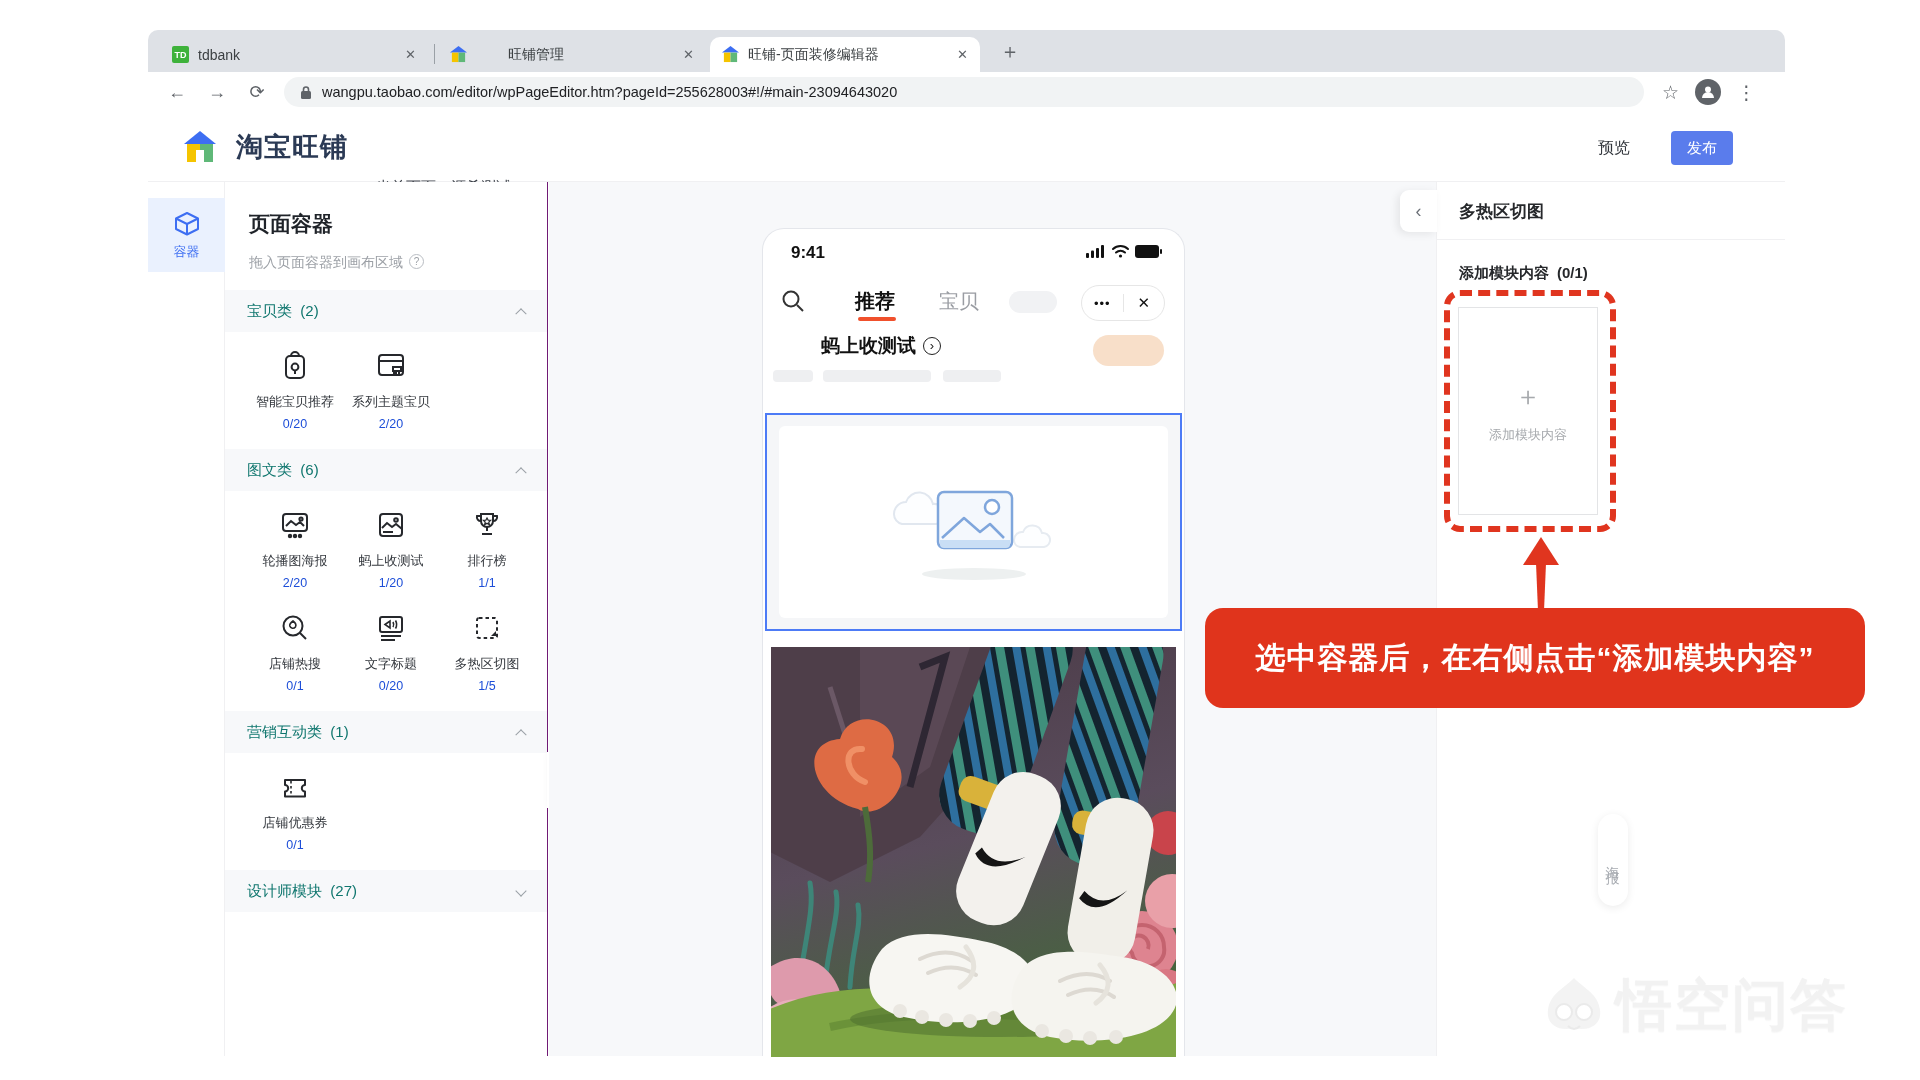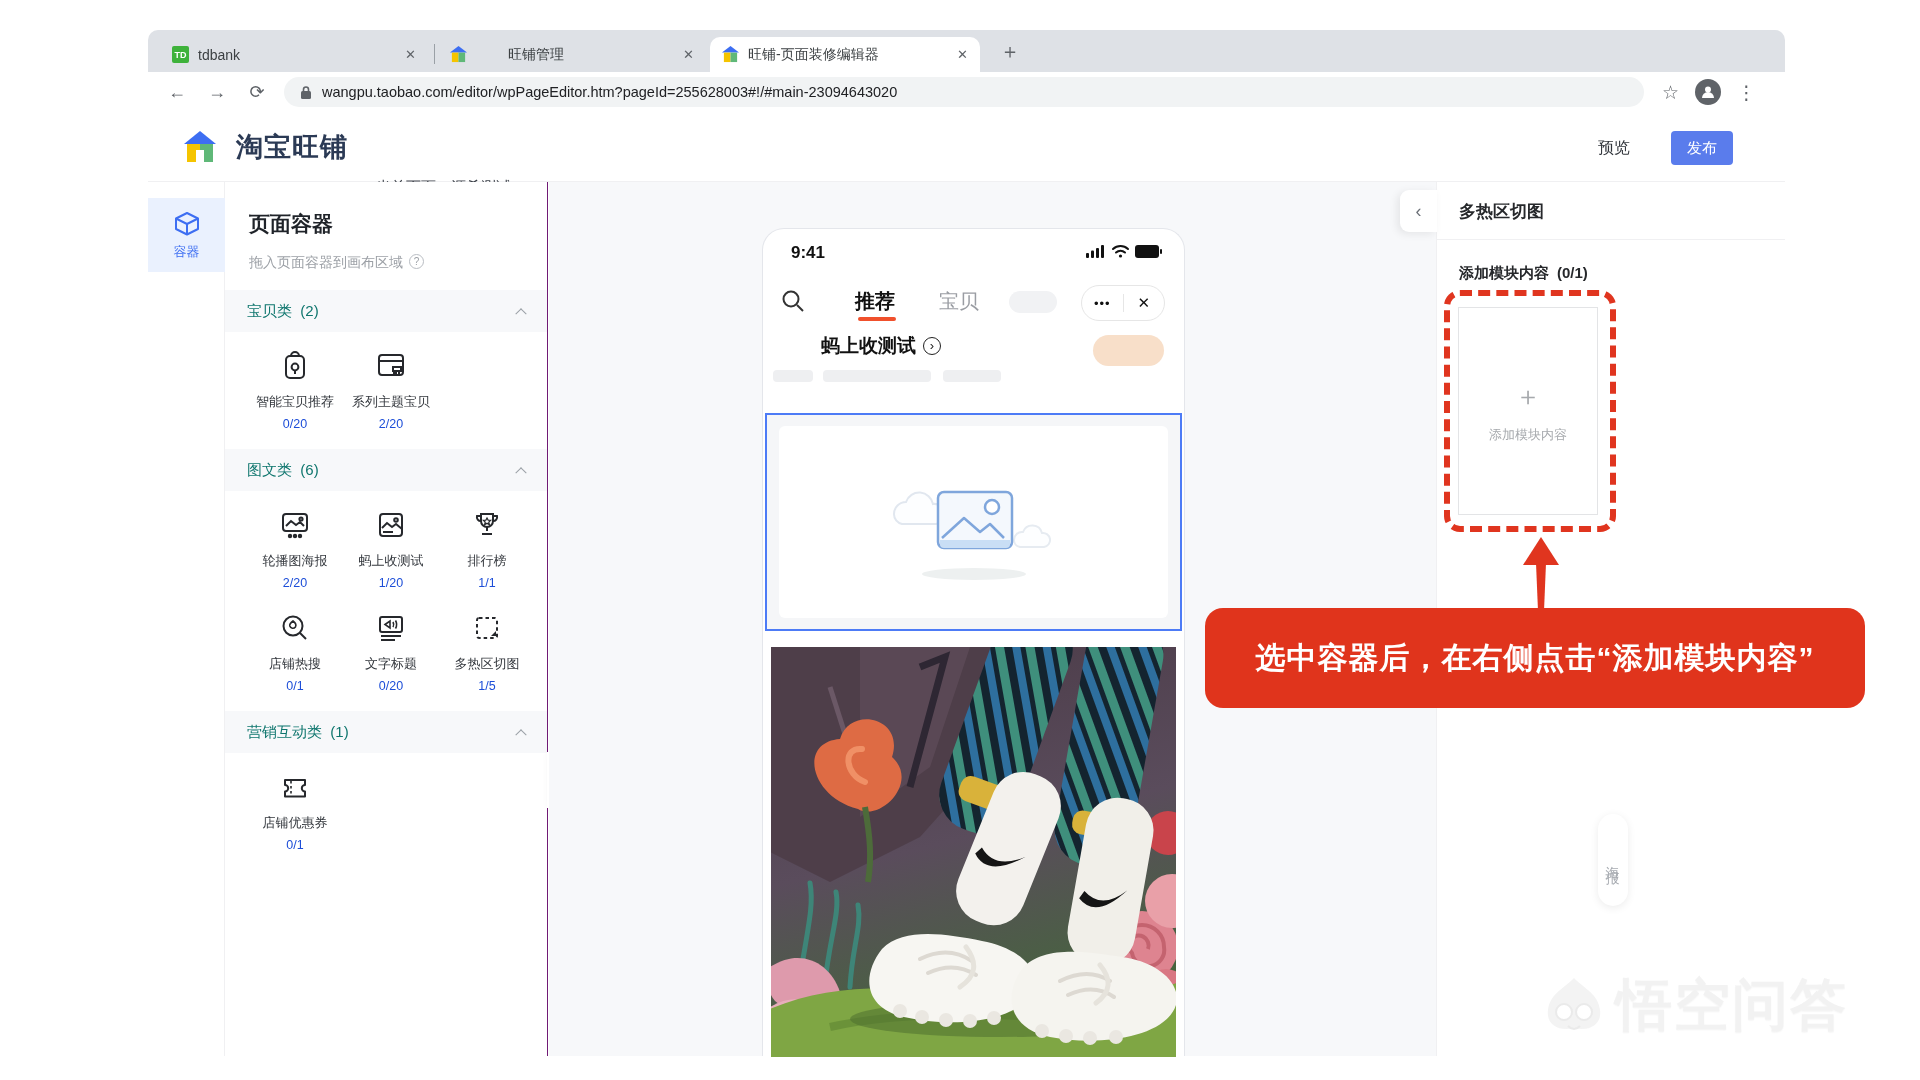--- a/index.html
+++ b/index.html
@@ -343,20 +343,24 @@
         <div class="mod">
           <svg viewBox="0 0 36 36" fill="none" stroke="#26282C" stroke-width="2">
               <path d="M8 11 h20 v5 a3.2 3.2 0 0 0 0 6.4 v5 H8 v-5 a3.2 3.2 0 0 0 0 -6.4 Z" stroke-linejoin="round"></path>
               <path d="M14 12 v15" stroke-dasharray="2.5 2.5" stroke-width="1.6"></path>
             </svg>
           <span class="modlabel">店铺优惠券</span>
           <span class="modcount">0/1</span>
         </div>
       </div>
 
+      <div class="sechead">
+        <span><span>设计师模块</span>&nbsp;&nbsp;<span>(27)</span></span>
+        <span class="chev down"></span>
+      </div>
     </div>
 
     <div class="lcollapse">
       <span>‹</span>
     </div>
 
     <div class="canvas">
 
       <div class="phone">
         <span class="ptime">9:41</span>

